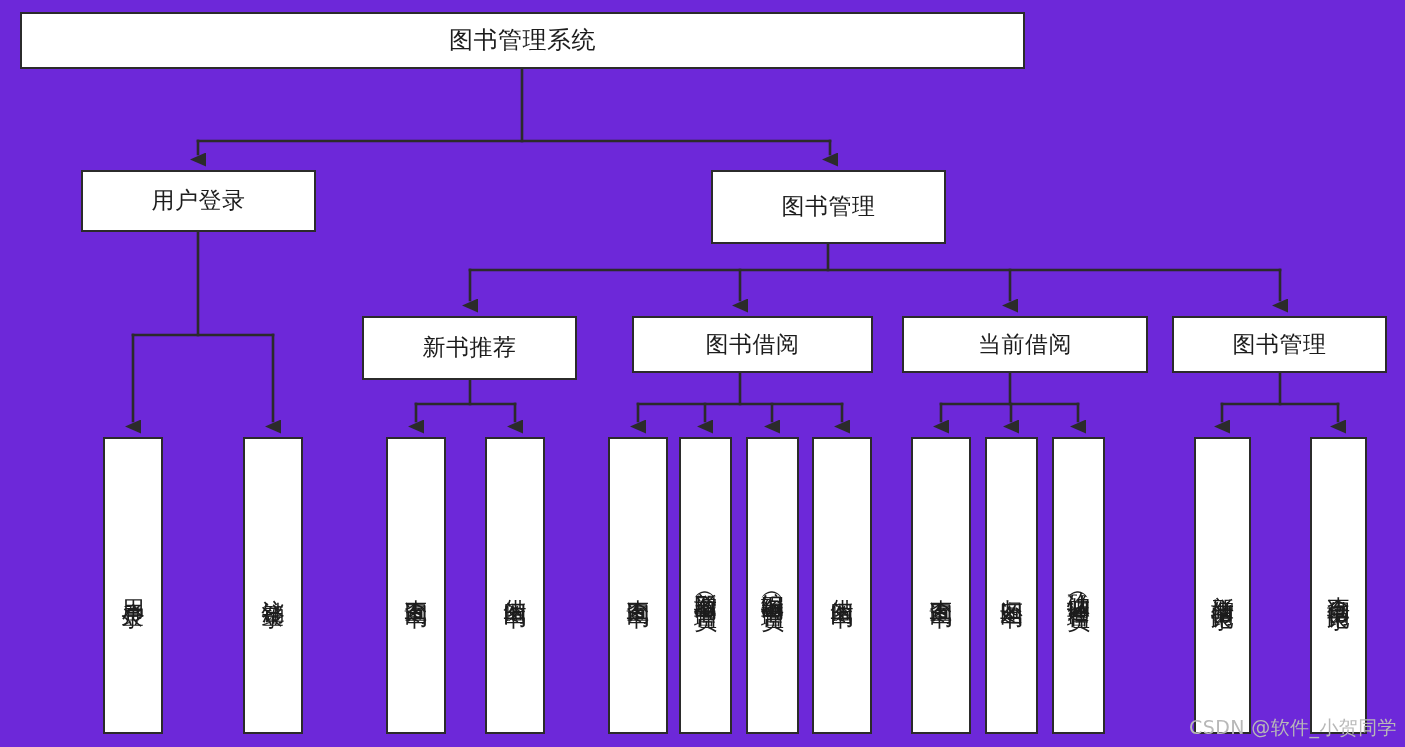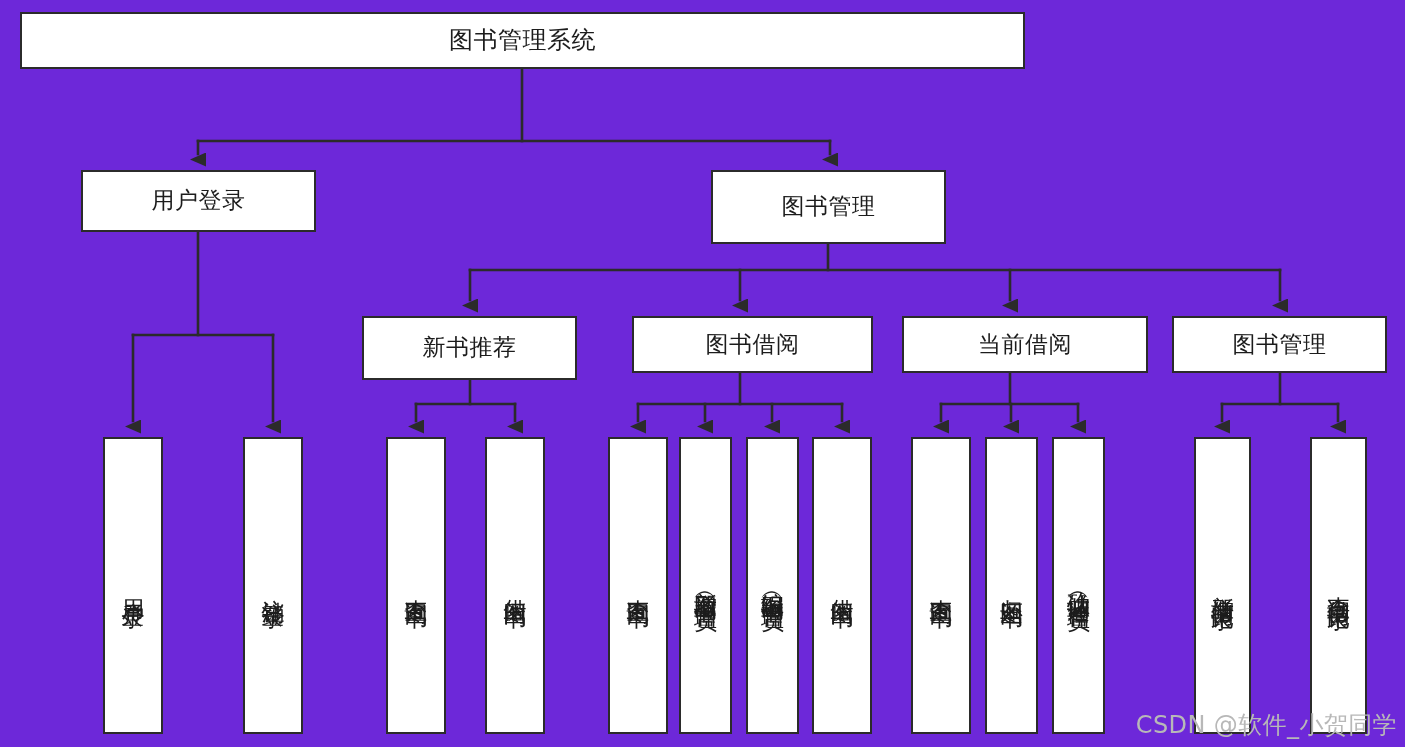--- a/index.html
+++ b/index.html
@@ -64,21 +64,21 @@
     writing-mode: vertical-rl;
     text-orientation: upright;
     font-size: 23px;
     letter-spacing: 2.5px;
     line-height: 1;
   }
   #watermark {
     position: absolute;
     right: 8px;
     bottom: 6px;
-    font-size: 24px;
+    font-size: 19px;
     color: #b8b8b8;
     white-space: nowrap;
     letter-spacing: 0.4px;
     pointer-events: none;
     margin-top: 40px;
   }
 </style>
 </head>
 <body>
 

